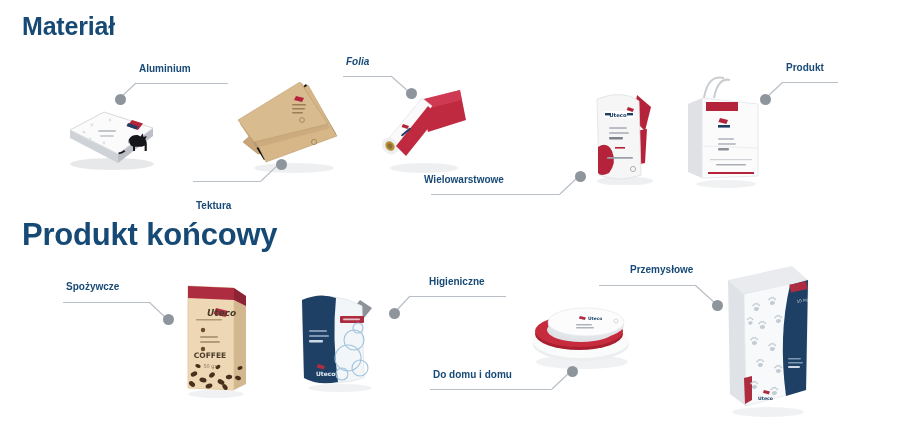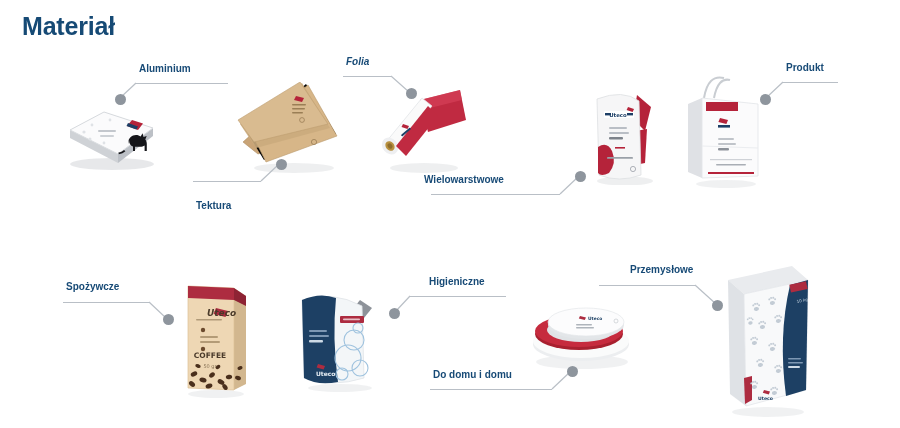--- a/index.html
+++ b/index.html
@@ -221,20 +221,21 @@
 
   <div class="callout">
     <div class="callout-label" style="left:786px;top:62px;">Produkt</div>
     <div class="callout-rule" style="left:783px;top:82px;width:55px;"></div>
     <svg class="leader" style="left:0;top:0;width:900px;height:428px;">
       <line x1="783" y1="82" x2="766" y2="98"></line>
     </svg>
     <div class="dot" style="left:760px;top:94px;"></div>
   </div>
 
+  <div class="section-heading" id="heading-product">Produkt końcowy</div>
 
   <div class="product" style="left:176px;top:278px;width:80px;height:120px;">
     <svg width="80" height="120" viewBox="0 0 80 120">
       <ellipse cx="40" cy="116" rx="28" ry="4" fill="#cdd0d4" opacity=".3"></ellipse>
 
       <path d="M58 10 L70 18 L70 106 L58 112 Z" fill="#d2b78f"></path>
 
       <path d="M12 8 L58 10 L58 112 L12 110 Z" fill="#eed7b4"></path>
       <path d="M12 8 L58 10 L58 112 L12 110 Z" fill="none" stroke="#dcc096" stroke-width=".7"></path>
 

